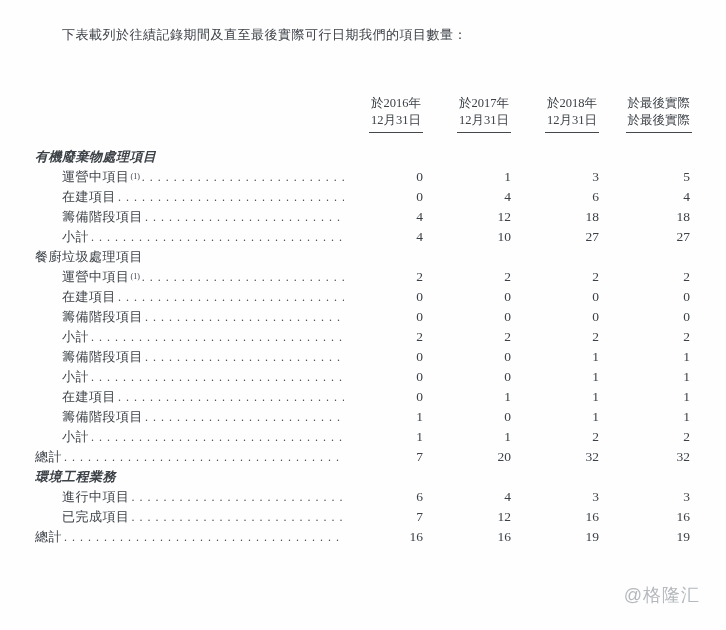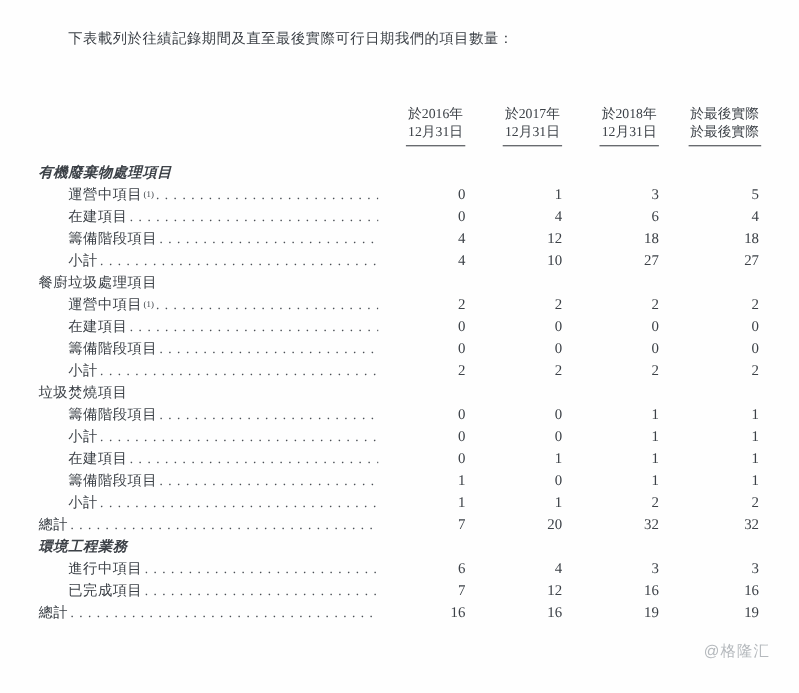--- a/index.html
+++ b/index.html
@@ -63,21 +63,21 @@
     padding: 0 2px 3px 2px;
     border-bottom: 1.5px solid #44484d;
     white-space: nowrap;
     margin-top: 21px;
   }
   .hcell.c4 .hblock { margin-right: -2px; }
 
   .watermark {
     position: absolute;
     right: 26px; top: 583px;
-    font-size: 14px;
+    font-size: 18px;
     color: #b5b9bd;
     letter-spacing: 1px;
     font-family: "Liberation Sans", "DejaVu Sans", sans-serif;
   }
 </style>
 </head>
 <body>
 
 <div class="page">
 
@@ -205,109 +205,100 @@
       <div class="lbl ind">
           <span class="txt">小計</span>
           <span class="leader"></span>
         </div>
       <div class="val c1">2</div>
       <div class="val c2">2</div>
       <div class="val c3">2</div>
       <div class="val c4">2</div>
     </div>
 
-    <div class="trow group">
-      <div class="lbl">
-          <span class="txt">垃圾焚燒項目</span>
+
+    <div class="trow item">
+      <div class="lbl ind">
+          <span class="txt">籌備階段項目</span>
+          <span class="leader"></span>
+        </div>
+      <div class="val c1">0</div>
+      <div class="val c2">0</div>
+      <div class="val c3">1</div>
+      <div class="val c4">1</div>
+    </div>
+
+    <div class="trow item">
+      <div class="lbl ind">
+          <span class="txt">小計</span>
+          <span class="leader"></span>
+        </div>
+      <div class="val c1">0</div>
+      <div class="val c2">0</div>
+      <div class="val c3">1</div>
+      <div class="val c4">1</div>
+    </div>
+
+
+    <div class="trow item">
+      <div class="lbl ind">
+          <span class="txt">在建項目</span>
+          <span class="leader"></span>
+        </div>
+      <div class="val c1">0</div>
+      <div class="val c2">1</div>
+      <div class="val c3">1</div>
+      <div class="val c4">1</div>
+    </div>
+
+    <div class="trow item">
+      <div class="lbl ind">
+          <span class="txt">籌備階段項目</span>
+          <span class="leader"></span>
+        </div>
+      <div class="val c1">1</div>
+      <div class="val c2">0</div>
+      <div class="val c3">1</div>
+      <div class="val c4">1</div>
+    </div>
+
+    <div class="trow item">
+      <div class="lbl ind">
+          <span class="txt">小計</span>
+          <span class="leader"></span>
+        </div>
+      <div class="val c1">1</div>
+      <div class="val c2">1</div>
+      <div class="val c3">2</div>
+      <div class="val c4">2</div>
+    </div>
+
+    <div class="trow total">
+      <div class="lbl">
+          <span class="txt">總計</span>
+          <span class="leader"></span>
+        </div>
+      <div class="val c1">7</div>
+      <div class="val c2">20</div>
+      <div class="val c3">32</div>
+      <div class="val c4">32</div>
+    </div>
+
+    <div class="trow section">
+      <div class="lbl">
+          <span class="txt">環境工程業務</span>
         </div>
       <div class="val c1"></div>
         <div class="val c2"></div>
         <div class="val c3"></div>
         <div class="val c4"></div>
     </div>
 
     <div class="trow item">
       <div class="lbl ind">
-          <span class="txt">籌備階段項目</span>
-          <span class="leader"></span>
-        </div>
-      <div class="val c1">0</div>
-      <div class="val c2">0</div>
-      <div class="val c3">1</div>
-      <div class="val c4">1</div>
-    </div>
-
-    <div class="trow item">
-      <div class="lbl ind">
-          <span class="txt">小計</span>
-          <span class="leader"></span>
-        </div>
-      <div class="val c1">0</div>
-      <div class="val c2">0</div>
-      <div class="val c3">1</div>
-      <div class="val c4">1</div>
-    </div>
-
-
-    <div class="trow item">
-      <div class="lbl ind">
-          <span class="txt">在建項目</span>
-          <span class="leader"></span>
-        </div>
-      <div class="val c1">0</div>
-      <div class="val c2">1</div>
-      <div class="val c3">1</div>
-      <div class="val c4">1</div>
-    </div>
-
-    <div class="trow item">
-      <div class="lbl ind">
-          <span class="txt">籌備階段項目</span>
-          <span class="leader"></span>
-        </div>
-      <div class="val c1">1</div>
-      <div class="val c2">0</div>
-      <div class="val c3">1</div>
-      <div class="val c4">1</div>
-    </div>
-
-    <div class="trow item">
-      <div class="lbl ind">
-          <span class="txt">小計</span>
-          <span class="leader"></span>
-        </div>
-      <div class="val c1">1</div>
-      <div class="val c2">1</div>
-      <div class="val c3">2</div>
-      <div class="val c4">2</div>
-    </div>
-
-    <div class="trow total">
-      <div class="lbl">
-          <span class="txt">總計</span>
-          <span class="leader"></span>
-        </div>
-      <div class="val c1">7</div>
-      <div class="val c2">20</div>
-      <div class="val c3">32</div>
-      <div class="val c4">32</div>
-    </div>
-
-    <div class="trow section">
-      <div class="lbl">
-          <span class="txt">環境工程業務</span>
-        </div>
-      <div class="val c1"></div>
-        <div class="val c2"></div>
-        <div class="val c3"></div>
-        <div class="val c4"></div>
-    </div>
-
-    <div class="trow item">
-      <div class="lbl ind">
           <span class="txt">進行中項目</span>
           <span class="leader"></span>
         </div>
       <div class="val c1">6</div>
       <div class="val c2">4</div>
       <div class="val c3">3</div>
       <div class="val c4">3</div>
     </div>
 
     <div class="trow item">

